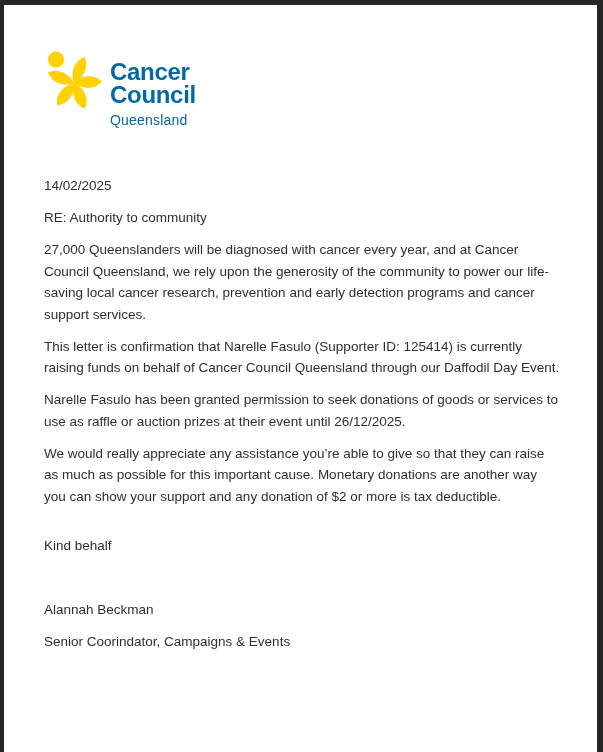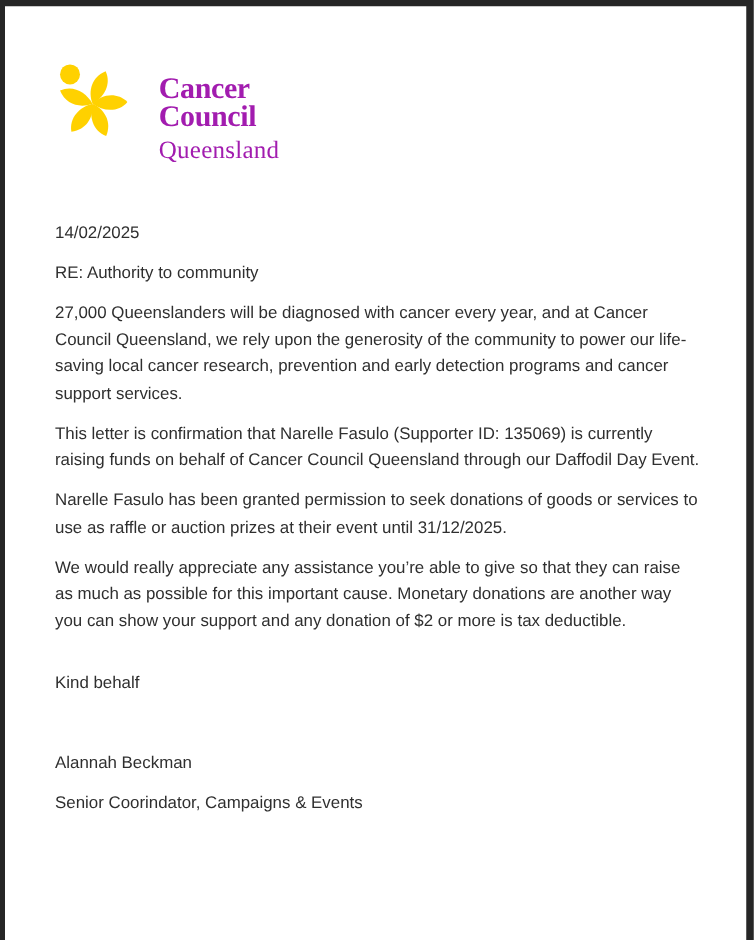--- a/index.html
+++ b/index.html
@@ -28,33 +28,32 @@
   
   .logo {
     display: flex;
     align-items: flex-start;
   }
   .logo svg {
     display: block;
     flex: 0 0 auto;
   }
   .logo-text {
-    margin-left: 25px;
+    margin-left: 8px;
     margin-top: 10px;
-    color: #a21caf;
-    font-family: Liberation Serif, serif;
+    color: #0369a1;
   }
   .brand {
     font-size: 24px;
     font-weight: bold;
     line-height: 23px;
     letter-spacing: -0.3px;
   }
   .region {
-    font-size: 20px;
+    font-size: 14px;
     font-weight: normal;
     line-height: 21px;
     margin-top: 4px;
     letter-spacing: 0.2px;
   }
   
   .body {
     max-width: 522px;
     color: #2f2f2f;
     font-size: 13.5px;
@@ -97,22 +96,22 @@
         <div class="brand">Council</div>
         <div class="region">Queensland</div>
       </div>
     </header>
 
     <div class="body">
       <p class="date">14/02/2025</p>
       <p>RE: Authority to community</p>
 
       <p class="para">27,000 Queenslanders will be diagnosed with cancer every year, and at Cancer Council Queensland, we rely upon the generosity of the community to power our life-saving local cancer research, prevention and early detection programs and cancer support services.</p>
-      <p class="para">This letter is confirmation that Narelle Fasulo (Supporter ID: 135069) is currently raising funds on behalf of Cancer Council Queensland through our Daffodil Day Event.</p>
-      <p class="para">Narelle Fasulo has been granted permission to seek donations of goods or services to use as raffle or auction prizes at their event until 31/12/2025.</p>
+      <p class="para">This letter is confirmation that Narelle Fasulo (Supporter ID: 125414) is currently raising funds on behalf of Cancer Council Queensland through our Daffodil Day Event.</p>
+      <p class="para">Narelle Fasulo has been granted permission to seek donations of goods or services to use as raffle or auction prizes at their event until 26/12/2025.</p>
       <p class="para">We would really appreciate any assistance you’re able to give so that they can raise as much as possible for this important cause. Monetary donations are another way you can show your support and any donation of $2 or more is tax deductible.</p>
 
       <p class="closing">Kind behalf</p>
       <p class="sig-name">Alannah Beckman</p>
       <p class="sig-title">Senior Coorindator, Campaigns &amp; Events</p>
     </div>
 
   </div>
 </div>
 

